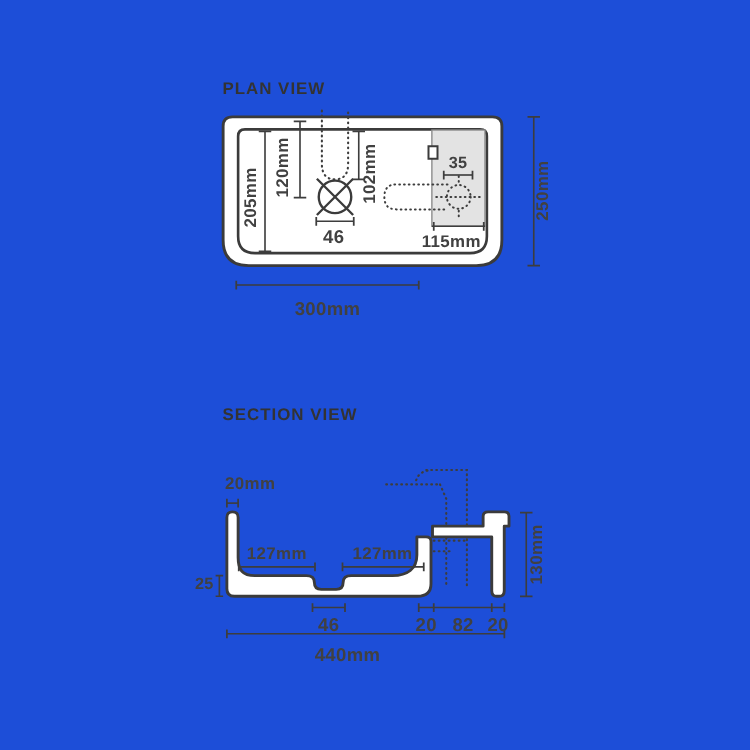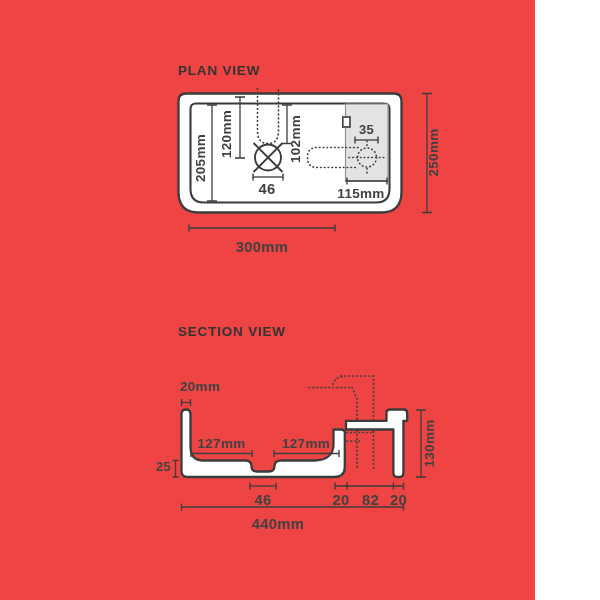--- a/index.html
+++ b/index.html
@@ -1,16 +1,16 @@
 <!DOCTYPE html>
 <html><head>
 <meta charset="utf-8">
 <style>
   html,body{margin:0;padding:0;background:#ffffff;}
-  #canvas{width:535px;height:600px;position:relative;background:#ef4444;overflow:hidden;}
+  #canvas{width:600px;height:600px;position:relative;background:#1d4ed8;overflow:hidden;}
   svg{display:block;}
   .outline{fill:#ffffff;stroke:#3b3b3b;stroke-width:2.3;stroke-linejoin:round;}
   .outline2{fill:none;stroke:#3b3b3b;stroke-width:2.1;stroke-linejoin:round;}
   .deck{fill:#e3e3e3;stroke:#8a8a8a;stroke-width:1.1;}
   .dim{fill:none;stroke:#3d3d3d;stroke-width:1.3;}
   .tick{fill:none;stroke:#3d3d3d;stroke-width:1.4;}
   .dot{fill:none;stroke:#3d3d3d;stroke-width:1.7;stroke-dasharray:0.6 3.4;stroke-linecap:round;}
   .dotc{fill:none;stroke:#3d3d3d;stroke-width:1.6;stroke-dasharray:0.6 3.2;stroke-linecap:round;}
   .solid{fill:none;stroke:#3b3b3b;stroke-width:1.9;}
   text{font-family:"Liberation Sans","DejaVu Sans",sans-serif;fill:#414141;font-weight:700;letter-spacing:0.3px;}

